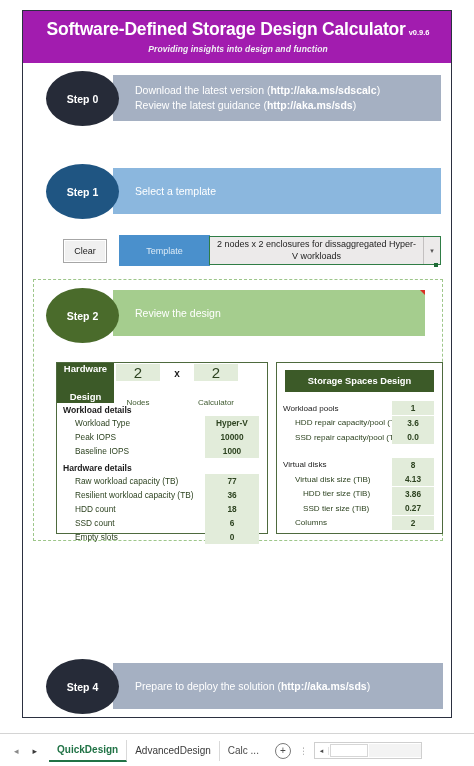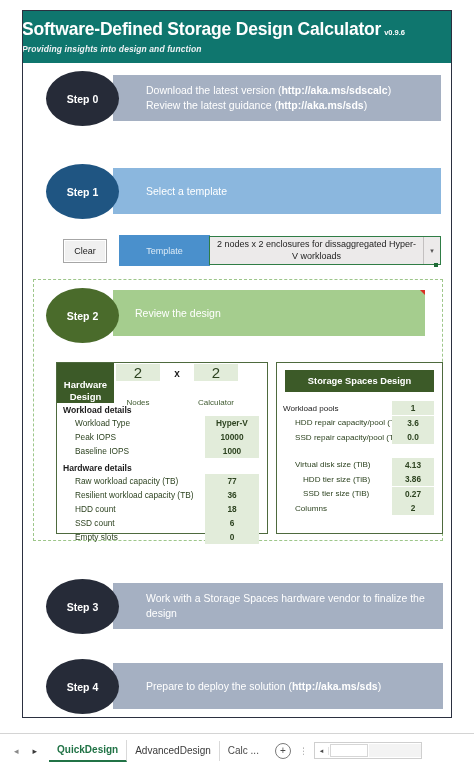--- a/index.html
+++ b/index.html
@@ -36,22 +36,23 @@
     background: #ffffff;
     overflow: hidden;
   }
 
   
   .banner {
     position: absolute;
     left: -1px; top: -1px;
     width: 432px;
     height: 53px;
-    background: #0f766e;
+    background: #a21caf;
     color: #ffffff;
+    text-align: center;
     box-sizing: border-box;
   }
   .banner-title {
     margin-top: 11px;
     font-size: 17.5px;
     font-weight: bold;
     letter-spacing: -0.2px;
     line-height: 1;
     display: inline-block;
   }
@@ -88,21 +89,20 @@
     align-items: center;
     box-sizing: border-box;
     padding-left: 22px;
   }
   .step-bar.two-line { align-items: center; }
   .step-bar .bar-text {
     color: #ffffff;
     font-size: 10.5px;
     line-height: 15px;
     font-weight: 500;
-    margin-left: 11px;
   }
   .step-bar .bar-text b { font-weight: bold; }
 
   .step-circle {
     position: absolute;
     left: 23px;
     top: -2px;
     width: 73px;
     height: 55px;
     border-radius: 50%;
@@ -259,21 +259,21 @@
   }
   .hw-title {
     width: 57px;
     background: #3c5a28;
     color: #ffffff;
     font-size: 9.5px;
     font-weight: bold;
     display: flex;
     flex-direction: column;
     align-items: center;
-    justify-content: flex-end;
+    justify-content: space-between;
     line-height: 12px;
     text-align: center;
   }
   .hw-num-col {
     width: 48px;
     display: flex;
     flex-direction: column;
     align-items: center;
     padding-top: 1px;
   }
@@ -552,44 +552,42 @@
           <span class="val-band">3.6</span>
         </div>
         <div class="row ss-row">
           <span class="lbl">SSD repair capacity/pool (TiB)</span>
           <span class="val-band">0.0</span>
         </div>
 
         <div style="height:13px;"></div>
 
         <div class="row ss-row">
+          <span class="lbl bold">Virtual disks</span>
+          <span class="val-band">8</span>
+        </div>
+        <div class="row ss-row">
           <span class="lbl">Virtual disk size (TiB)</span>
           <span class="val-band">4.13</span>
         </div>
         <div class="row ss-row">
           <span class="lbl indent2">HDD tier size (TiB)</span>
           <span class="val-band">3.86</span>
         </div>
         <div class="row ss-row">
           <span class="lbl indent2">SSD tier size (TiB)</span>
           <span class="val-band">0.27</span>
         </div>
         <div class="row ss-row">
           <span class="lbl">Columns</span>
           <span class="val-band">2</span>
         </div>
       </div>
     </div>
 
-    <div class="step-row" style="top:570px;">
-      <div class="step-bar" style="background:#a5b0c2; width:330px;">
-        <div class="bar-text">Work with a Storage Spaces hardware vendor to finalize the design</div>
-      </div>
-      <div class="step-circle" style="background:#262b38;">Step 3</div>
-    </div>
 
     <div class="step-row" style="top:650px;">
       <div class="step-bar" style="background:#a5b0c2; width:330px;">
         <div class="bar-text"><span>Prepare to deploy the solution (</span><b>http://aka.ms/sds</b><span>)</span></div>
       </div>
       <div class="step-circle" style="background:#262b38;">Step 4</div>
     </div>
 
   </div>
 

